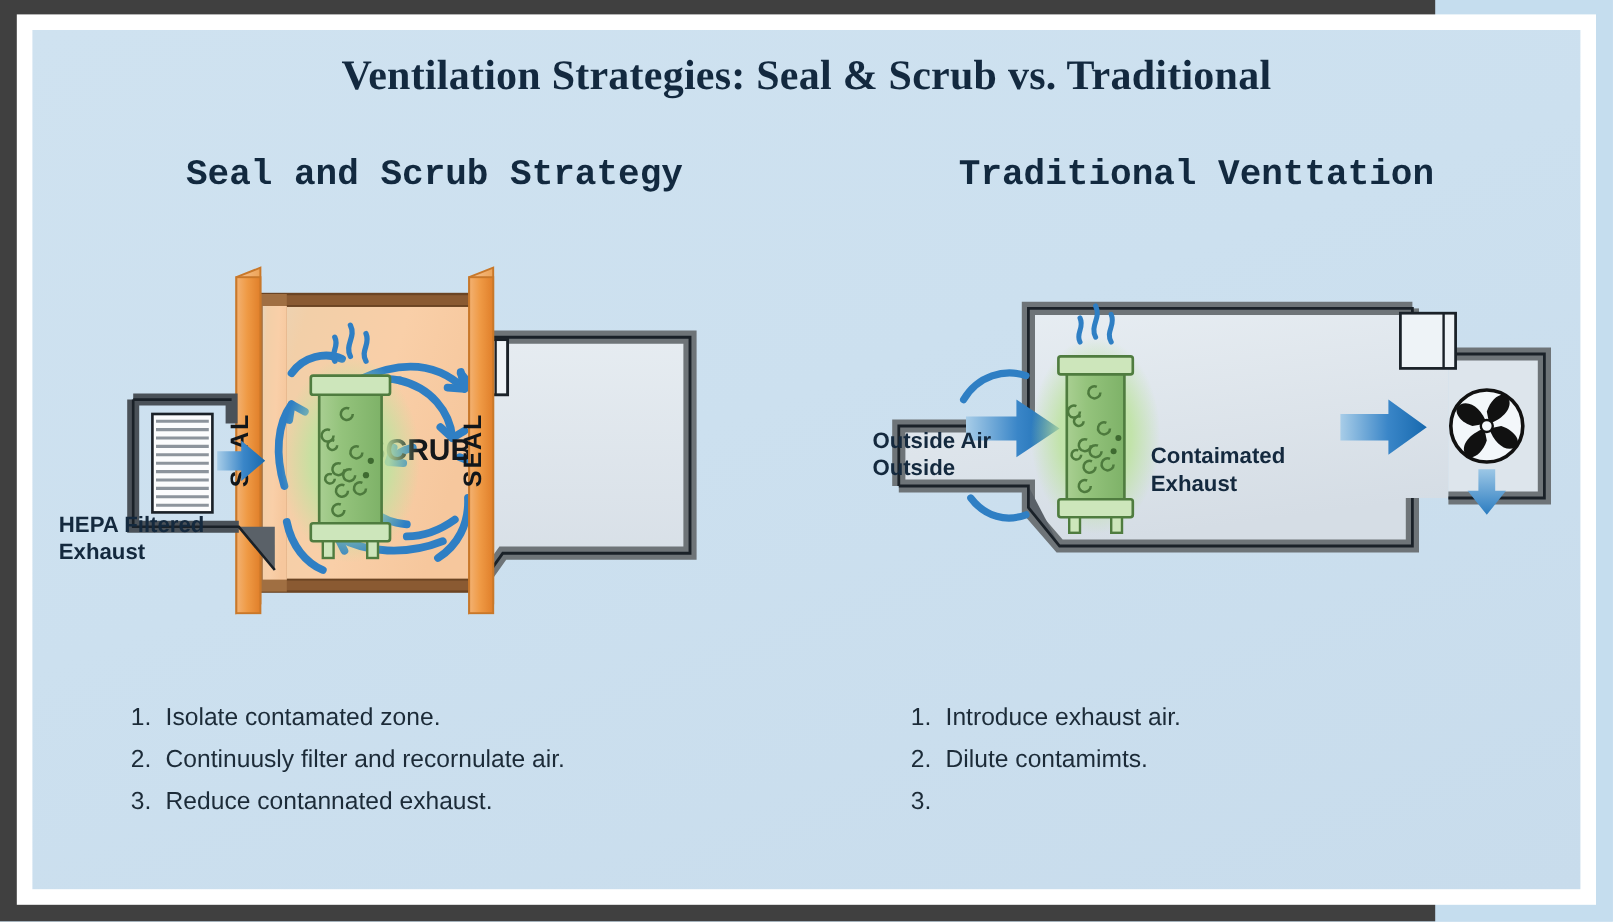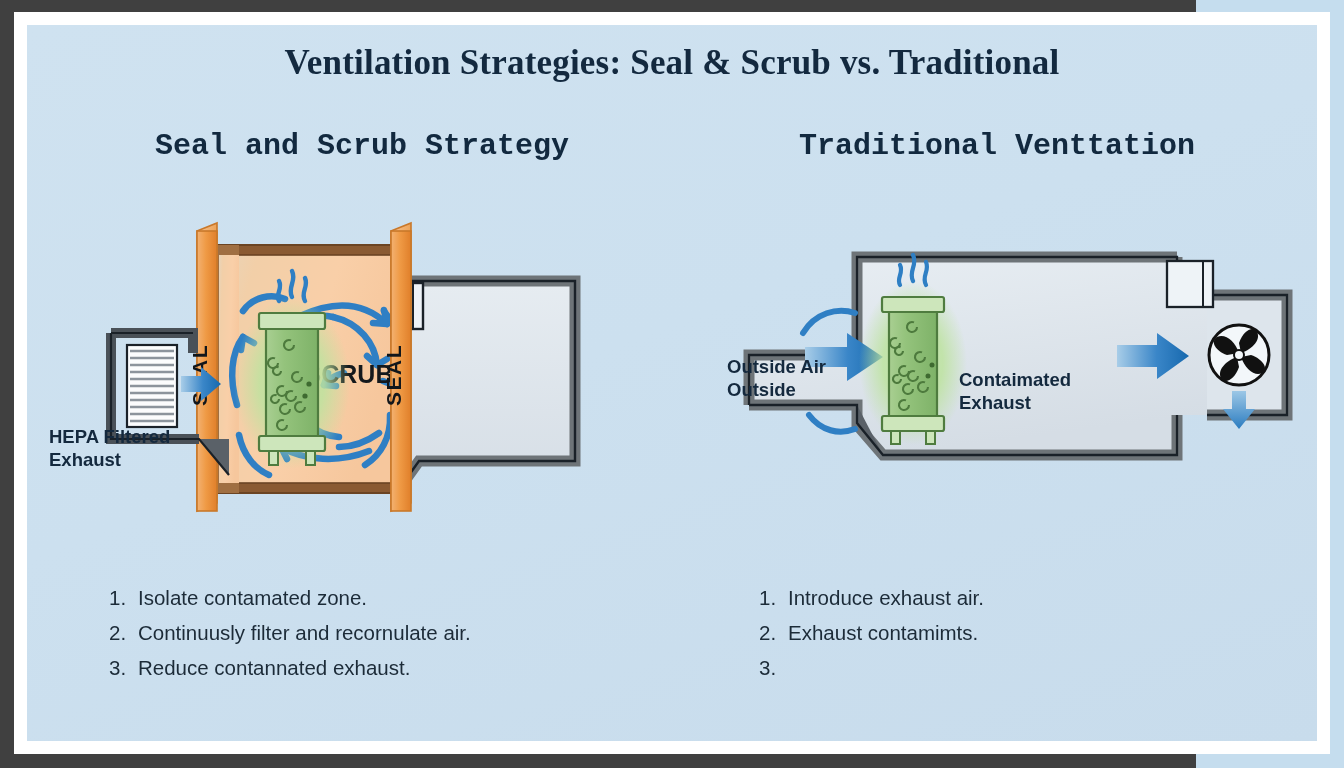--- a/index.html
+++ b/index.html
@@ -385,21 +385,21 @@
       </div>
     </div>
 
     <div class="steps right">
       <div class="step">
         <span class="step-num">1.</span>
         <span>Introduce exhaust air.</span>
       </div>
       <div class="step">
         <span class="step-num">2.</span>
-        <span>Exhaust contamimts.</span>
+        <span>Dilute contamimts.</span>
       </div>
       <div class="step">
         <span class="step-num">3.</span>
       </div>
     </div>
 
   </div>
 </div>
 
 </body></html>

